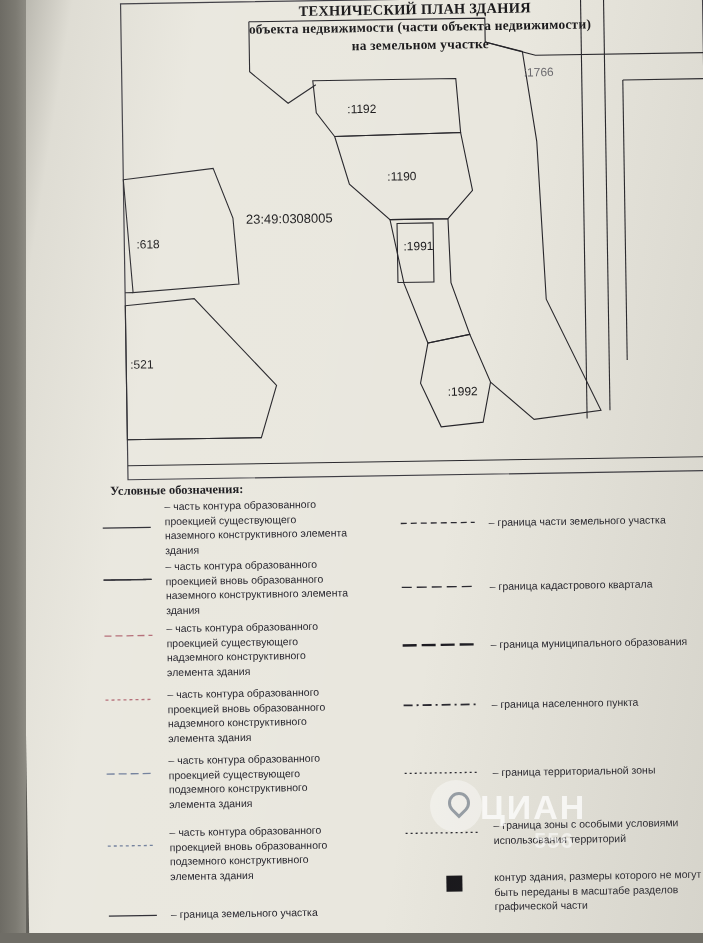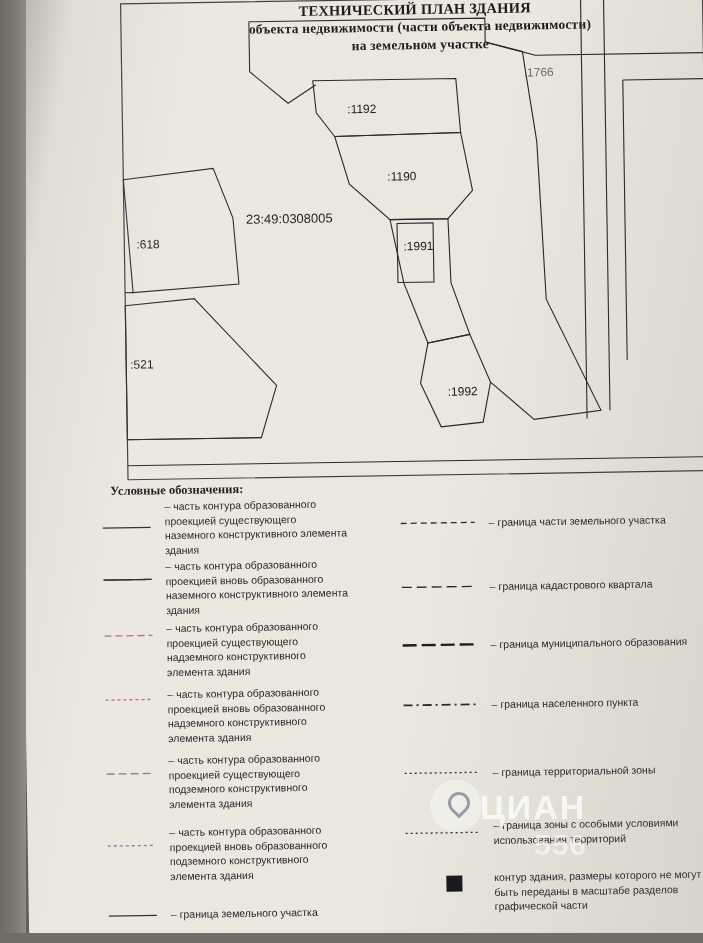--- a/index.html
+++ b/index.html
@@ -108,21 +108,21 @@
     font-size: 34px;
     font-weight: bold;
     color: rgba(255,255,255,0.72);
     letter-spacing: 2px;
   }
   #wm-num {
     position: absolute;
     left: 110px;
     top: 68px;
     font-family: "Liberation Sans", sans-serif;
-    font-size: 30px;
+    font-size: 22px;
     font-weight: bold;
     color: rgba(255,255,255,0.55);
     letter-spacing: 1px;
   }
   #wm-circle {
     position: absolute;
     left: 6px; top: 20px;
     width: 52px; height: 52px;
     border-radius: 50%;
     background: rgba(255,255,255,0.38);

